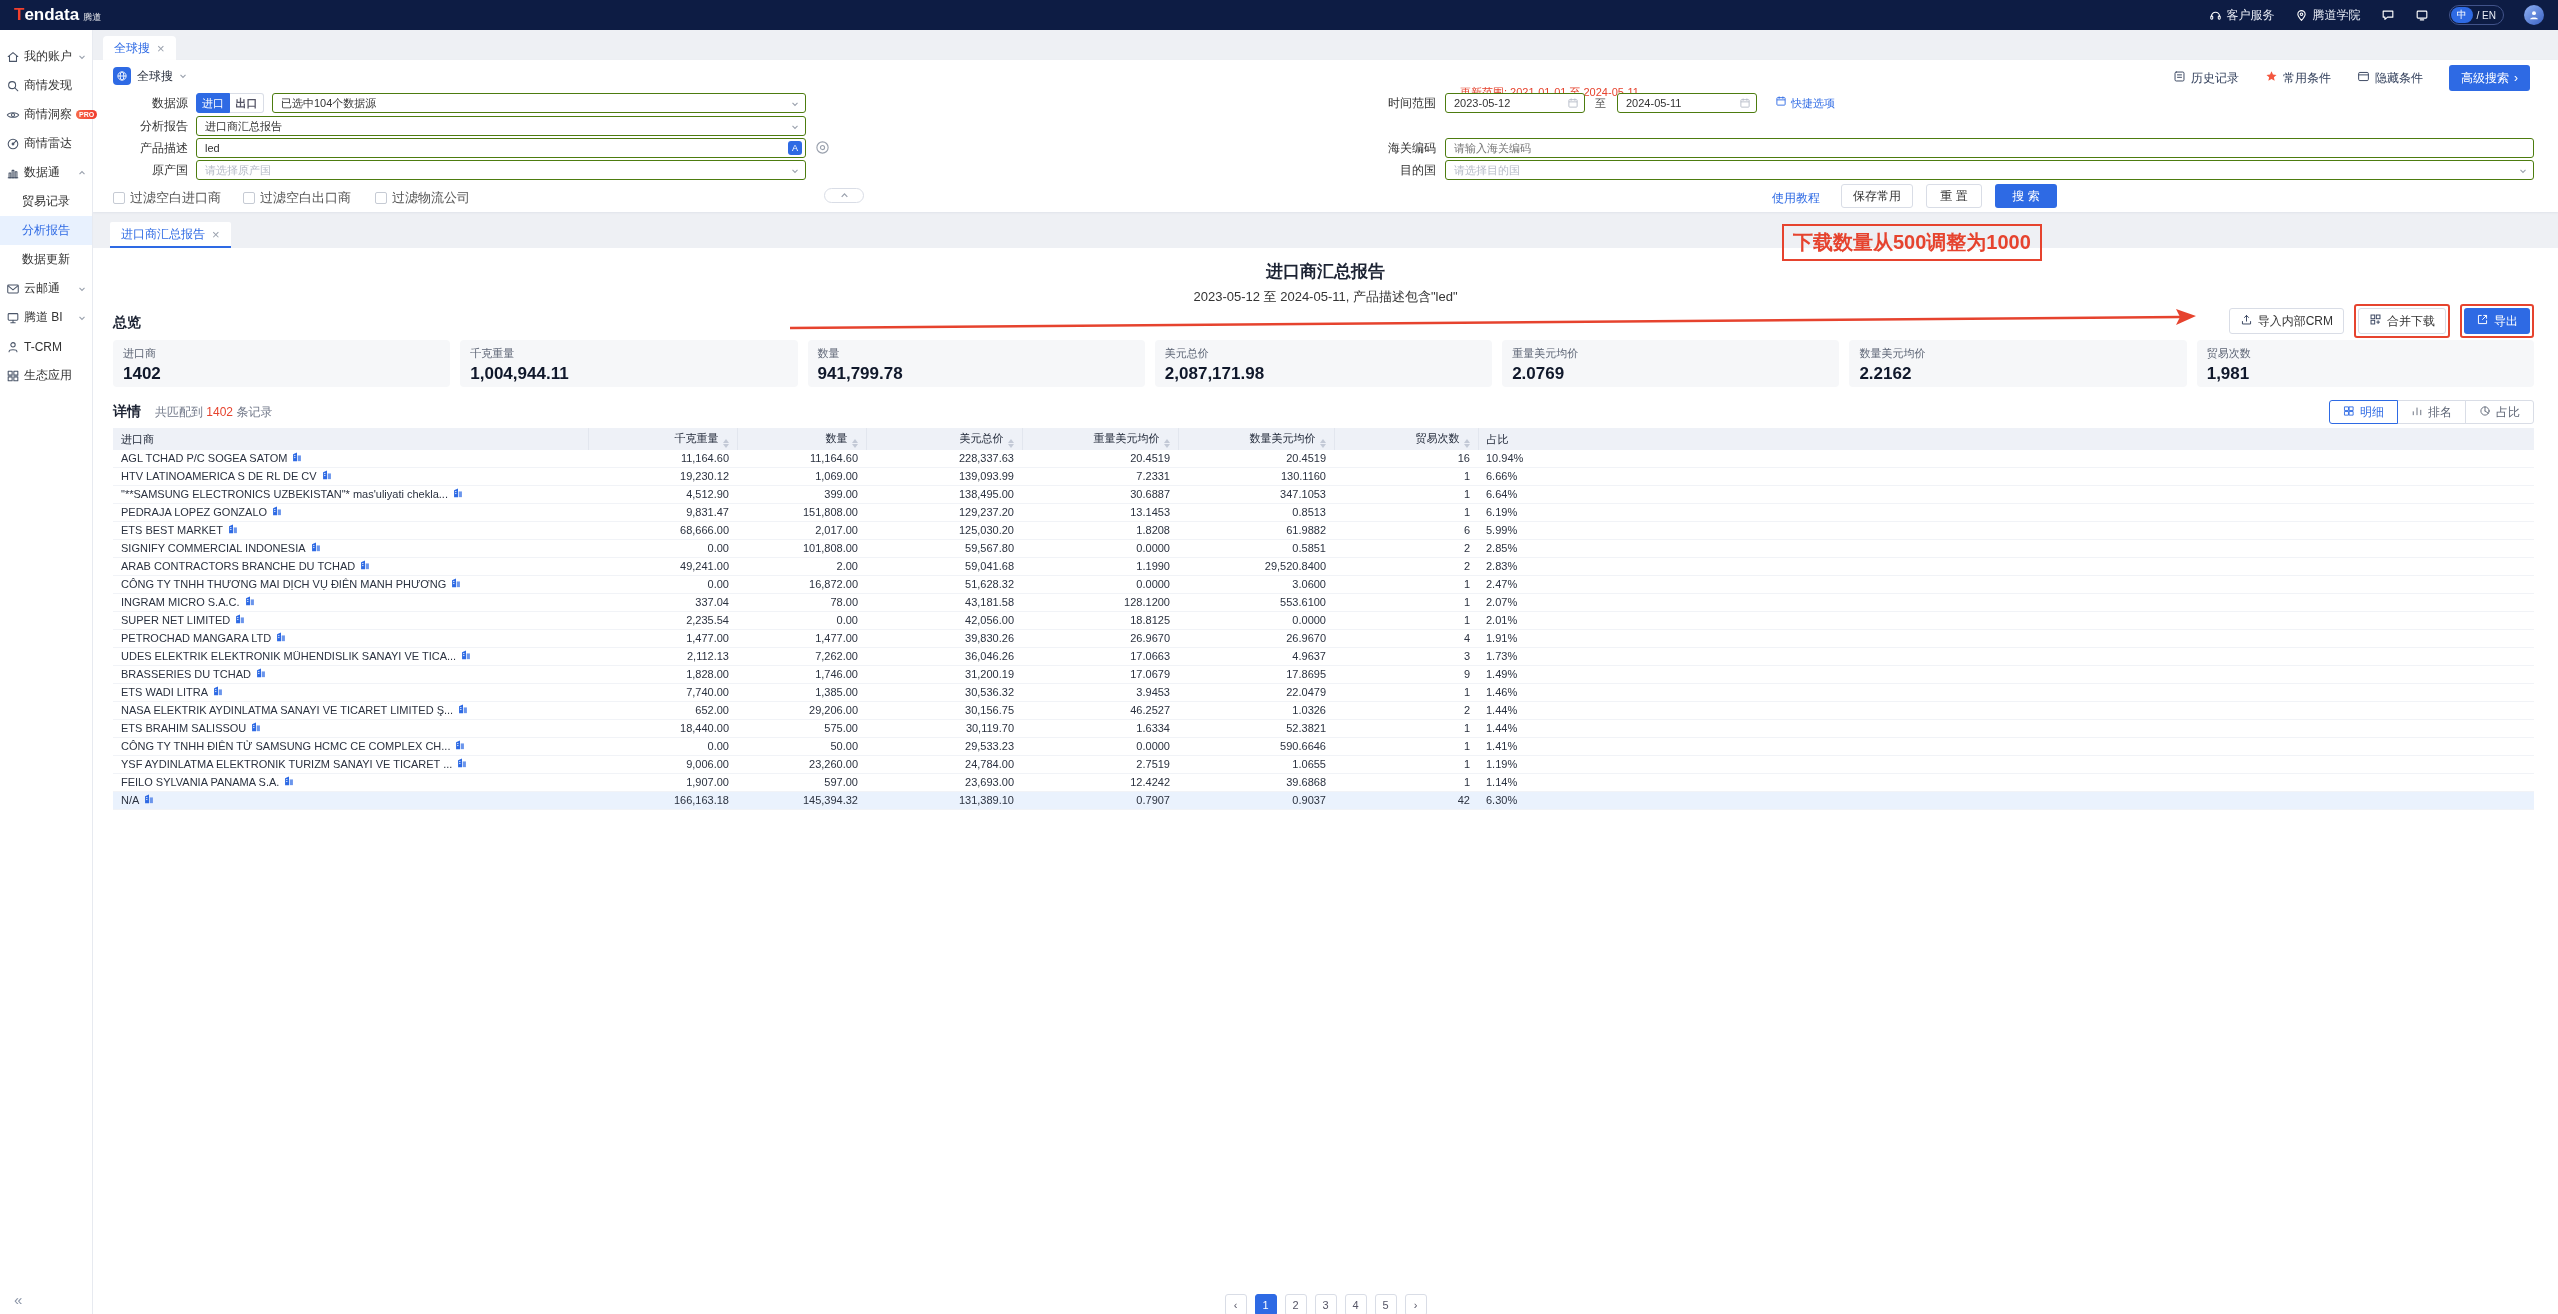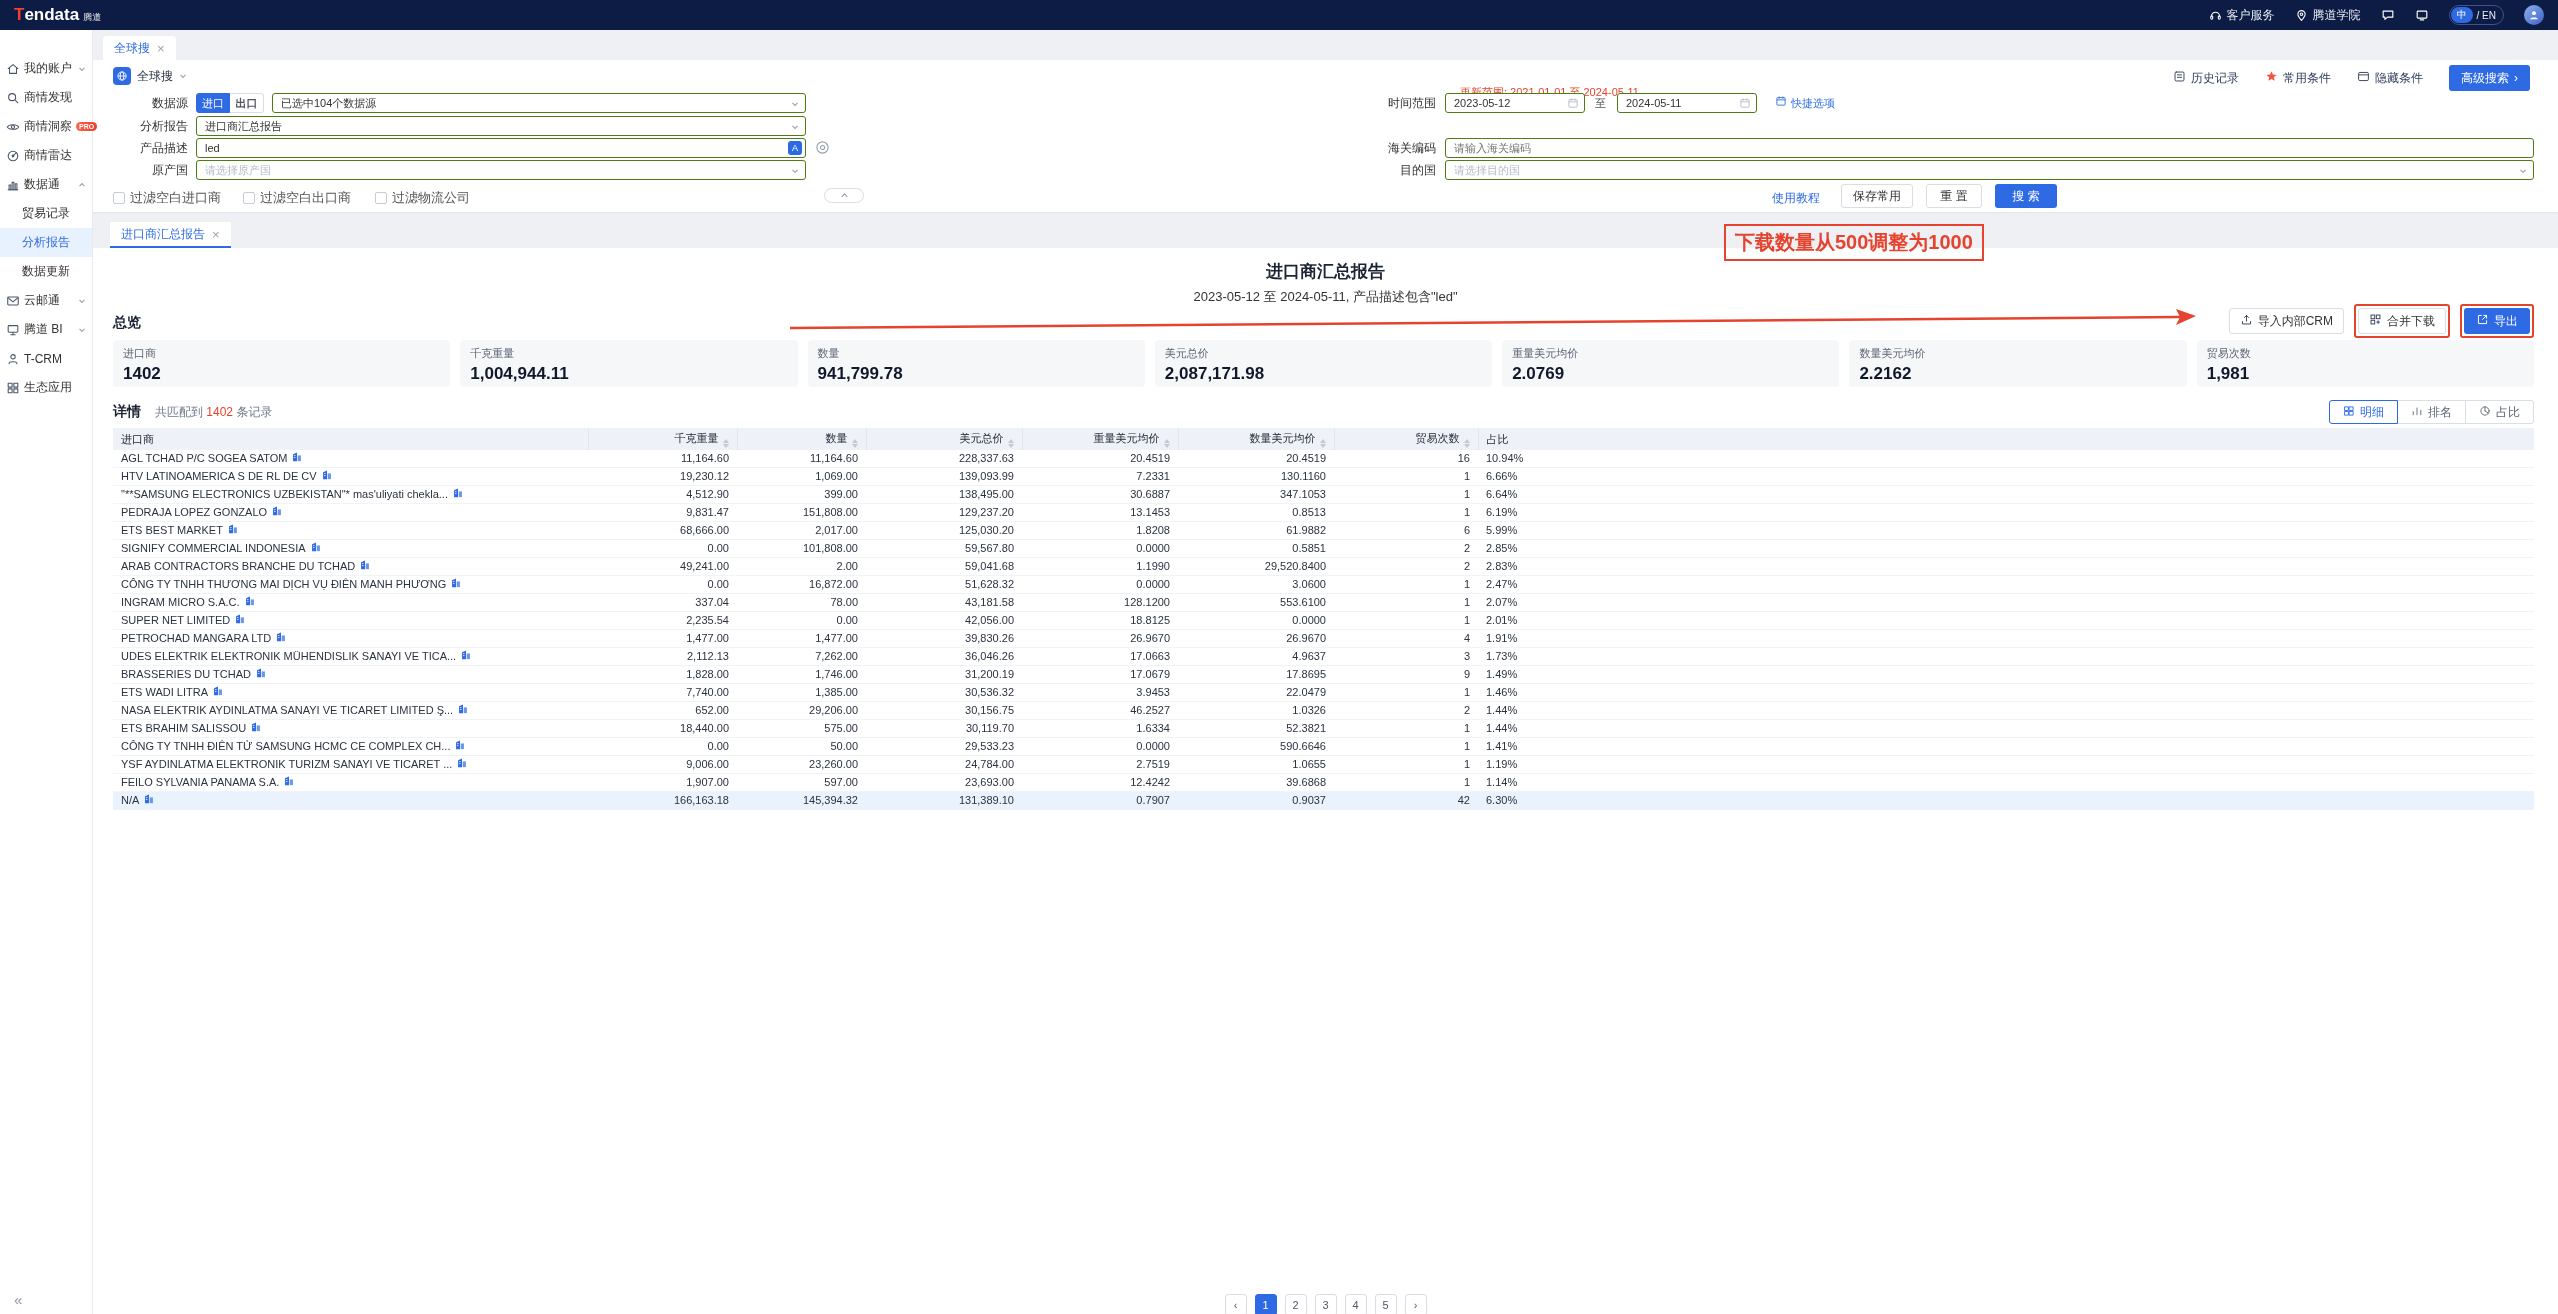--- a/index.html
+++ b/index.html
@@ -14,21 +14,21 @@
 .logo-cn{font-size:9px;margin-left:4px;opacity:.92;font-weight:normal;}
 .topbar-right{margin-left:auto;display:flex;align-items:center;gap:20px;color:#e8ecf5;font-size:12px;}
 .topbar-item{display:flex;align-items:center;gap:5px;cursor:pointer;white-space:nowrap;}
 .icon-btn{display:flex;align-items:center;cursor:pointer;}
 .lang-pill{display:flex;align-items:center;border:1px solid #41538a;border-radius:10px;padding:1px 7px 1px 1px;gap:4px;font-size:10px;cursor:pointer;}
 .lang-zh{background:#2e6ae4;border-radius:9px;padding:1px 6px;color:#fff;}
 .avatar{width:20px;height:20px;border-radius:50%;background:linear-gradient(135deg,#8fb0f2,#3a62c4);display:flex;align-items:center;justify-content:center;cursor:pointer;}
 
 
 .sidebar{position:absolute;left:0;top:30px;width:93px;height:1284px;background:#fff;border-right:1px solid #e7eaf0;z-index:30;}
-#side-nav{padding-top:24px;}
+#side-nav{padding-top:12px;}
 .side-item{display:flex;align-items:center;gap:4px;padding:0 6px;height:29px;font-size:12px;color:#333;cursor:pointer;white-space:nowrap;}
 .side-item.sub{padding-left:22px;}
 .side-item.active{background:#e8f1fe;color:#2e6ae4;}
 .side-icon{display:flex;flex:0 0 auto;}
 .side-chev{display:flex;margin-left:auto;}
 .pro-badge{background:linear-gradient(90deg,#f7694a,#f03b2e);color:#fff;font-size:7px;border-radius:6px;padding:1px 3px;font-weight:bold;}
 .side-collapse{position:absolute;bottom:6px;left:0;width:93px;padding-left:14px;color:#8a94a6;font-size:15px;cursor:pointer;}
 
 
 .main{position:absolute;left:93px;top:30px;width:2465px;height:1284px;}
@@ -102,21 +102,21 @@
 .name-cell{display:flex;align-items:center;gap:5px;}
 .sorts{display:inline-flex;flex-direction:column;gap:1px;margin-left:4px;vertical-align:-1px;}
 .sorts i{width:0;height:0;border-left:3px solid transparent;border-right:3px solid transparent;display:block;}
 .sorts .up{border-bottom:4px solid #c3c9d6;}
 .sorts .dn{border-top:4px solid #c3c9d6;}
 .pagination{position:absolute;top:1046px;left:50%;transform:translateX(-50%);display:flex;gap:8px;}
 .page-btn{min-width:22px;height:22px;border:1px solid #d9dde6;border-radius:3px;background:#fff;display:flex;align-items:center;justify-content:center;font-size:11px;color:#556;cursor:pointer;padding:0 4px;}
 .page-btn.active{background:#2e6ae4;color:#fff;border-color:#2e6ae4;}
 
 
-.annot-box{position:absolute;left:1724px;top:224px;border:2px solid #e6432e;color:#e6432e;font-weight:bold;font-size:20px;padding:3px 9px;z-index:60;white-space:nowrap;}
+.annot-box{position:absolute;left:1782px;top:224px;border:2px solid #e6432e;color:#e6432e;font-weight:bold;font-size:20px;padding:3px 9px;z-index:60;white-space:nowrap;}
 .annot-arrow{position:absolute;left:780px;top:300px;z-index:55;pointer-events:none;}
 </style>
 </head>
 <body>
 
 <div class="screen">
 
   <header class="topbar">
     <div class="logo">
       <span class="logo-t">T</span>

